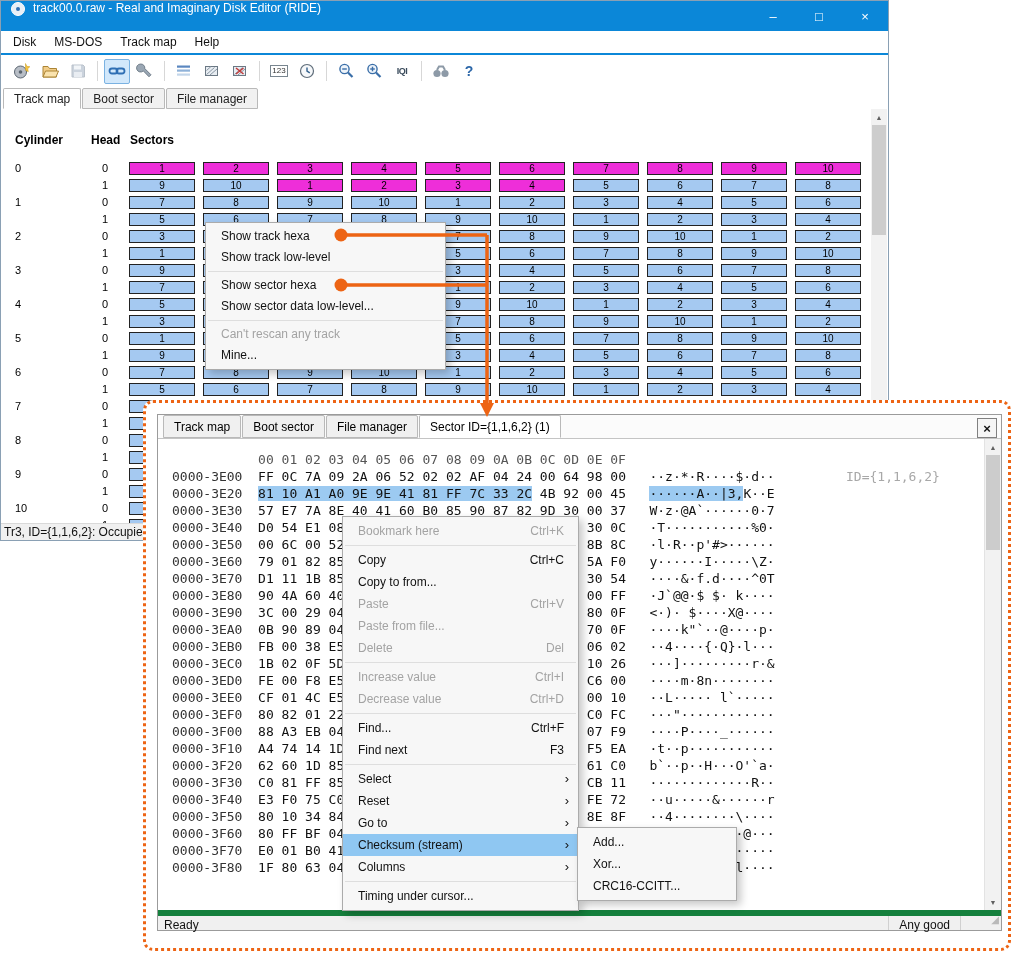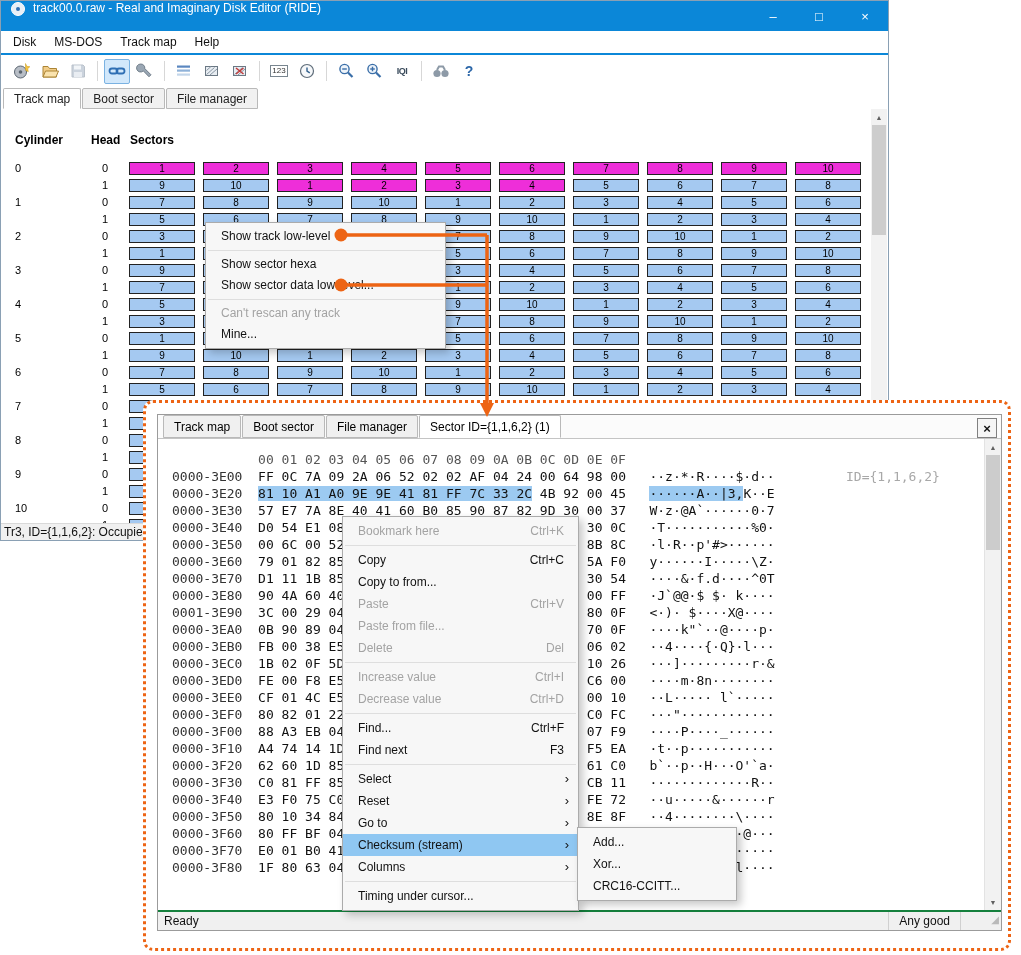--- a/index.html
+++ b/index.html
@@ -61,21 +61,21 @@
   .hexarea{position:absolute;left:0;top:24px;right:17px;bottom:20px;overflow:hidden;font-family:"DejaVu Sans Mono",monospace;font-size:13px;background:#fff;padding-top:12px;box-sizing:border-box;}
   .hexrow{height:17px;line-height:17px;white-space:pre;padding-left:14px;color:#111;}
   .hexrow .addr{color:#333;}
   .hexhead{color:#555;}
   .selx{background:#9ccaf1;}
   .idlabel{position:absolute;left:688px;top:53px;font-family:"DejaVu Sans Mono",monospace;font-size:13px;color:#a8a8a8;line-height:17px;}
   .vscroll2{position:absolute;top:24px;right:0;width:17px;bottom:20px;background:#f2f2f2;border-left:1px solid #e3e3e3;box-sizing:border-box;}
   .vs2-up{position:absolute;top:0;left:0;right:0;height:16px;display:flex;align-items:center;justify-content:center;font-size:7px;color:#606060;}
   .vs2-dn{position:absolute;bottom:0;left:0;right:0;height:16px;display:flex;align-items:center;justify-content:center;font-size:7px;color:#606060;}
   .vs2-thumb{position:absolute;top:16px;left:1px;right:1px;height:95px;background:#cccccc;}
-  .statusins{position:absolute;left:0;right:0;bottom:0;height:20px;background:#f0f0f0;border-top:2px solid #15803d;font-size:12px;line-height:19px;box-sizing:border-box;color:#111;}
+  .statusins{position:absolute;left:0;right:0;bottom:0;height:20px;background:#f0f0f0;border-top:6px solid #15803d;font-size:12px;line-height:19px;box-sizing:border-box;color:#111;}
   .st-left{padding-left:6px;}
   .st-right{position:absolute;right:40px;top:0;bottom:0;padding:0 10px;border-left:1px solid #d0d0d0;border-right:1px solid #d0d0d0;}
   .grip{position:absolute;right:2px;bottom:1px;font-size:10px;color:#b9b9b9;}
 
   .overlay{position:absolute;left:0;top:0;z-index:40;pointer-events:none;}
 </style>
 </head>
 <body>
 
 <div class="mw">
@@ -482,20 +482,21 @@
       <div class="sector-box" style="left: 794px; top: 410px;">8</div>
     </div>
   <div class="vscroll">
     <div class="vs-up">▲</div>
     <div class="vs-thumb"></div>
   </div>
   <div class="statusmain">Tr3, ID={1,1,6,2}: Occupied</div>
 </div>
 
 <div class="cmenu" id="track-menu">
+    <div class="cmi"><span>Show track hexa</span></div>
     <div class="cmi"><span>Show track low-level</span></div>
     <div class="cmsep"></div>
     <div class="cmi"><span>Show sector hexa</span></div>
     <div class="cmi"><span>Show sector data low-level...</span></div>
     <div class="cmsep"></div>
     <div class="cmi disabled"><span>Can't rescan any track</span></div>
     <div class="cmi"><span>Mine...</span></div>
   </div>
 
 <div class="frame"></div>
@@ -510,21 +511,21 @@
   <div class="hexarea" id="hexarea">
       <div class="hexrow hexhead">           00 01 02 03 04 05 06 07 08 09 0A 0B 0C 0D 0E 0F</div>
       <div class="hexrow"><span class="addr">0000-3E00</span><span>  </span><span>FF 0C 7A 09 2A 06 52 02 02 AF 04 24 00 64 98 00</span><span>   </span><span>··z·*·R····$·d··</span></div>
       <div class="hexrow"><span class="addr">0000-3E20</span><span>  </span><span></span><span class="selx">81 10 A1 A0 9E 9E 41 81 FF 7C 33 2C</span><span> 4B 92 00 45</span><span>   </span><span></span><span class="selx">······A··|3,</span><span>K··E</span></div>
       <div class="hexrow"><span class="addr">0000-3E30</span><span>  </span><span>57 E7 7A 8E 40 41 60 B0 85 90 87 82 9D 30 00 37</span><span>   </span><span>W·z·@A`······0·7</span></div>
       <div class="hexrow"><span class="addr">0000-3E40</span><span>  </span><span>D0 54 E1 08 9A 9B 9C 9D 9E 9F 80 81 82 25 30 0C</span><span>   </span><span>·T···········%0·</span></div>
       <div class="hexrow"><span class="addr">0000-3E50</span><span>  </span><span>00 6C 00 52 85 86 70 27 23 3E 87 88 89 8A 8B 8C</span><span>   </span><span>·l·R··p'#&gt;······</span></div>
       <div class="hexrow"><span class="addr">0000-3E60</span><span>  </span><span>79 01 82 85 90 91 92 49 93 94 95 96 97 5C 5A F0</span><span>   </span><span>y······I·····\Z·</span></div>
       <div class="hexrow"><span class="addr">0000-3E70</span><span>  </span><span>D1 11 1B 85 26 90 66 2E 64 91 92 93 94 5E 30 54</span><span>   </span><span>····&amp;·f.d····^0T</span></div>
       <div class="hexrow"><span class="addr">0000-3E80</span><span>  </span><span>90 4A 60 40 40 85 24 20 24 86 20 6B 87 93 00 FF</span><span>   </span><span>·J`@@·$ $· k····</span></div>
-      <div class="hexrow"><span class="addr">0001-3E90</span><span>  </span><span>3C 00 29 04 20 24 85 86 87 88 58 40 89 19 80 0F</span><span>   </span><span>&lt;·)· $····X@····</span></div>
+      <div class="hexrow"><span class="addr">0000-3E90</span><span>  </span><span>3C 00 29 04 20 24 85 86 87 88 58 40 89 19 80 0F</span><span>   </span><span>&lt;·)· $····X@····</span></div>
       <div class="hexrow"><span class="addr">0000-3EA0</span><span>  </span><span>0B 90 89 04 6B 22 60 85 86 40 87 88 89 8A 70 0F</span><span>   </span><span>····k"`··@····p·</span></div>
       <div class="hexrow"><span class="addr">0000-3EB0</span><span>  </span><span>FB 00 38 E5 85 86 87 7B 88 51 7D 89 6C D1 06 02</span><span>   </span><span>··4····{·Q}·l···</span></div>
       <div class="hexrow"><span class="addr">0000-3EC0</span><span>  </span><span>1B 02 0F 5D 85 86 87 88 89 8A 8B 8C 8D 72 10 26</span><span>   </span><span>···]·········r·&amp;</span></div>
       <div class="hexrow"><span class="addr">0000-3ED0</span><span>  </span><span>FE 00 F8 E5 6D 85 38 6E 86 87 88 89 8A 81 C6 00</span><span>   </span><span>····m·8n········</span></div>
       <div class="hexrow"><span class="addr">0000-3EE0</span><span>  </span><span>CF 01 4C E5 85 86 87 88 20 6C 60 89 8A 84 00 10</span><span>   </span><span>··L····· l`·····</span></div>
       <div class="hexrow"><span class="addr">0000-3EF0</span><span>  </span><span>80 82 01 22 85 86 87 88 89 8A 8B 8C 8D 84 C0 FC</span><span>   </span><span>···"············</span></div>
       <div class="hexrow"><span class="addr">0000-3F00</span><span>  </span><span>88 A3 EB 04 50 85 86 87 88 5F 89 8A 8B 85 07 F9</span><span>   </span><span>····P····_······</span></div>
       <div class="hexrow"><span class="addr">0000-3F10</span><span>  </span><span>A4 74 14 1D 70 85 86 87 88 89 8A 8B 8C 83 F5 EA</span><span>   </span><span>·t··p···········</span></div>
       <div class="hexrow"><span class="addr">0000-3F20</span><span>  </span><span>62 60 1D 85 70 86 87 48 88 89 8A 4F 27 60 61 C0</span><span>   </span><span>b`··p··H···O'`a·</span></div>
       <div class="hexrow"><span class="addr">0000-3F30</span><span>  </span><span>C0 81 FF 85 86 87 88 89 8A 8B 8C 8D 8E 52 CB 11</span><span>   </span><span>·············R··</span></div>

